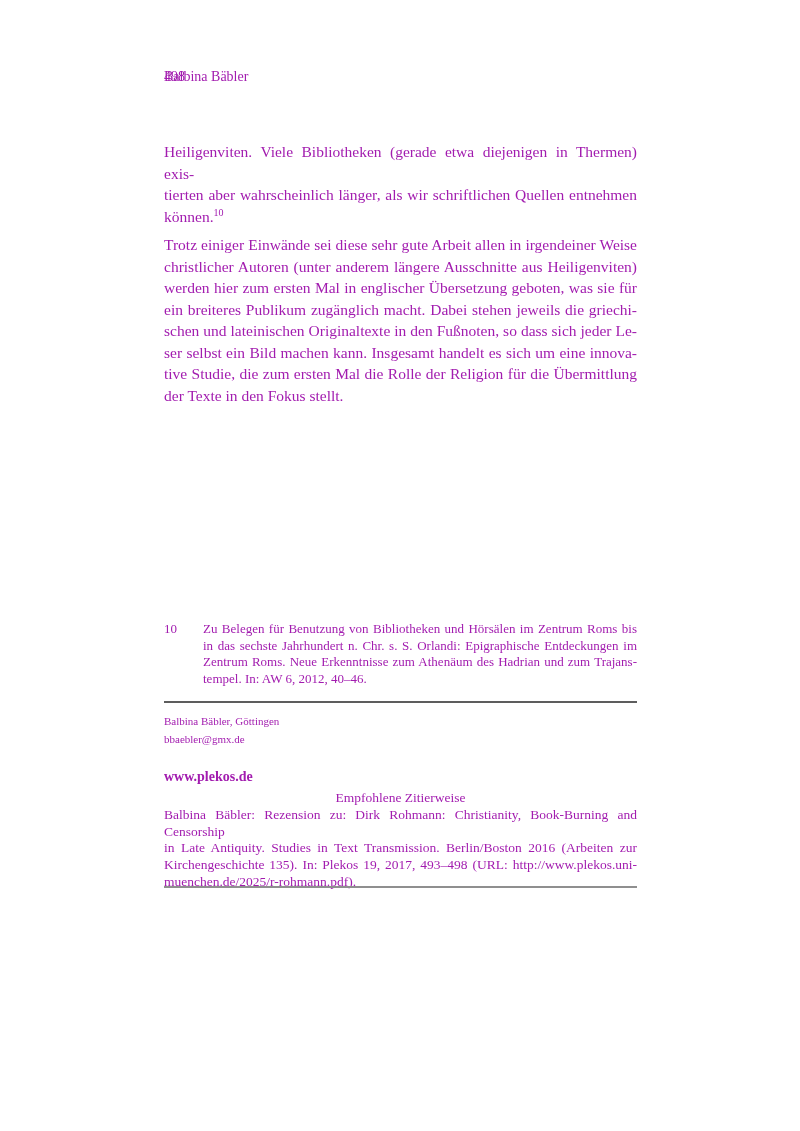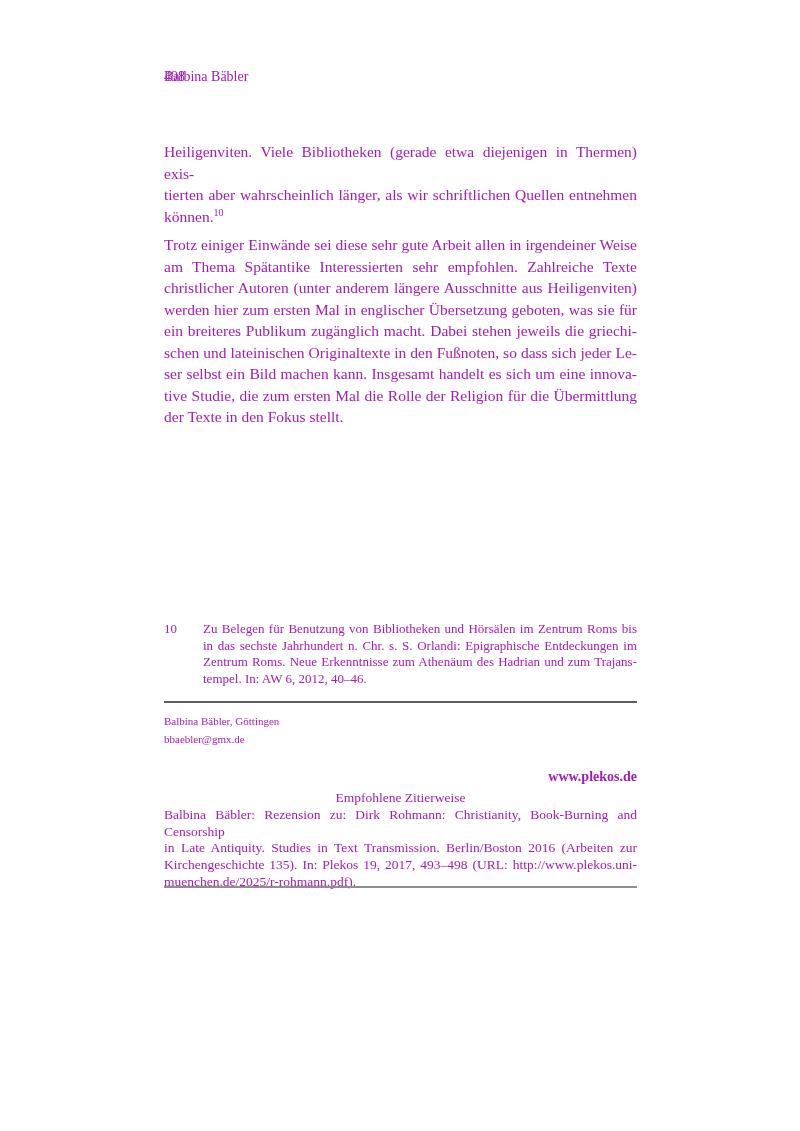--- a/index.html
+++ b/index.html
@@ -36,21 +36,21 @@
   
   .rule { position: absolute; left: 164px; width: 473px; }
   .rule1 { top: 701px; height: 2px; background: #5d5d5d; }
   .rule2 { top: 886px; height: 2px; background: #8f8f8f; }
 
   
   .signature { top: 712px; font-size: 11px; line-height: 18px; }
 
   
   .imprint { top: 769px; font-size: 13.5px; line-height: 16.6px; }
-  .site { text-align: right; font-weight: bold; font-size: 14px; }
+  .site { text-align: left; font-weight: bold; font-size: 14px; }
   .cite-head { text-align: center; margin-top: 4.5px; }
   .citation { margin-top: 0.5px; }
 </style>
 </head>
 <body>
 
 <div class="page">
 
   <header class="content-col running-header">
     <span class="pagenum">498</span>
@@ -58,21 +58,20 @@
   </header>
 
   <main class="content-col body-text">
     <p class="para">
       <span class="jl">Heiligenviten. Viele Bibliotheken (gerade etwa diejenigen in Thermen) exis-</span>
       <span class="jl">tierten aber wahrscheinlich länger, als wir schriftlichen Quellen entnehmen</span>
       <span class="ll"><span>können.</span><sup>10</sup></span>
     </p>
     <p class="para">
       <span class="jl">Trotz einiger Einwände sei diese sehr gute Arbeit allen in irgendeiner Weise</span>
-      <span class="jl">am Thema Spätantike Interessierten sehr empfohlen. Zahlreiche Texte</span>
       <span class="jl">christlicher Autoren (unter anderem längere Ausschnitte aus Heiligenviten)</span>
       <span class="jl">werden hier zum ersten Mal in englischer Übersetzung geboten, was sie für</span>
       <span class="jl">ein breiteres Publikum zugänglich macht. Dabei stehen jeweils die griechi-</span>
       <span class="jl">schen und lateinischen Originaltexte in den Fußnoten, so dass sich jeder Le-</span>
       <span class="jl">ser selbst ein Bild machen kann. Insgesamt handelt es sich um eine innova-</span>
       <span class="jl">tive Studie, die zum ersten Mal die Rolle der Religion für die Übermittlung</span>
       <span class="ll">der Texte in den Fokus stellt.</span>
     </p>
   </main>
 

